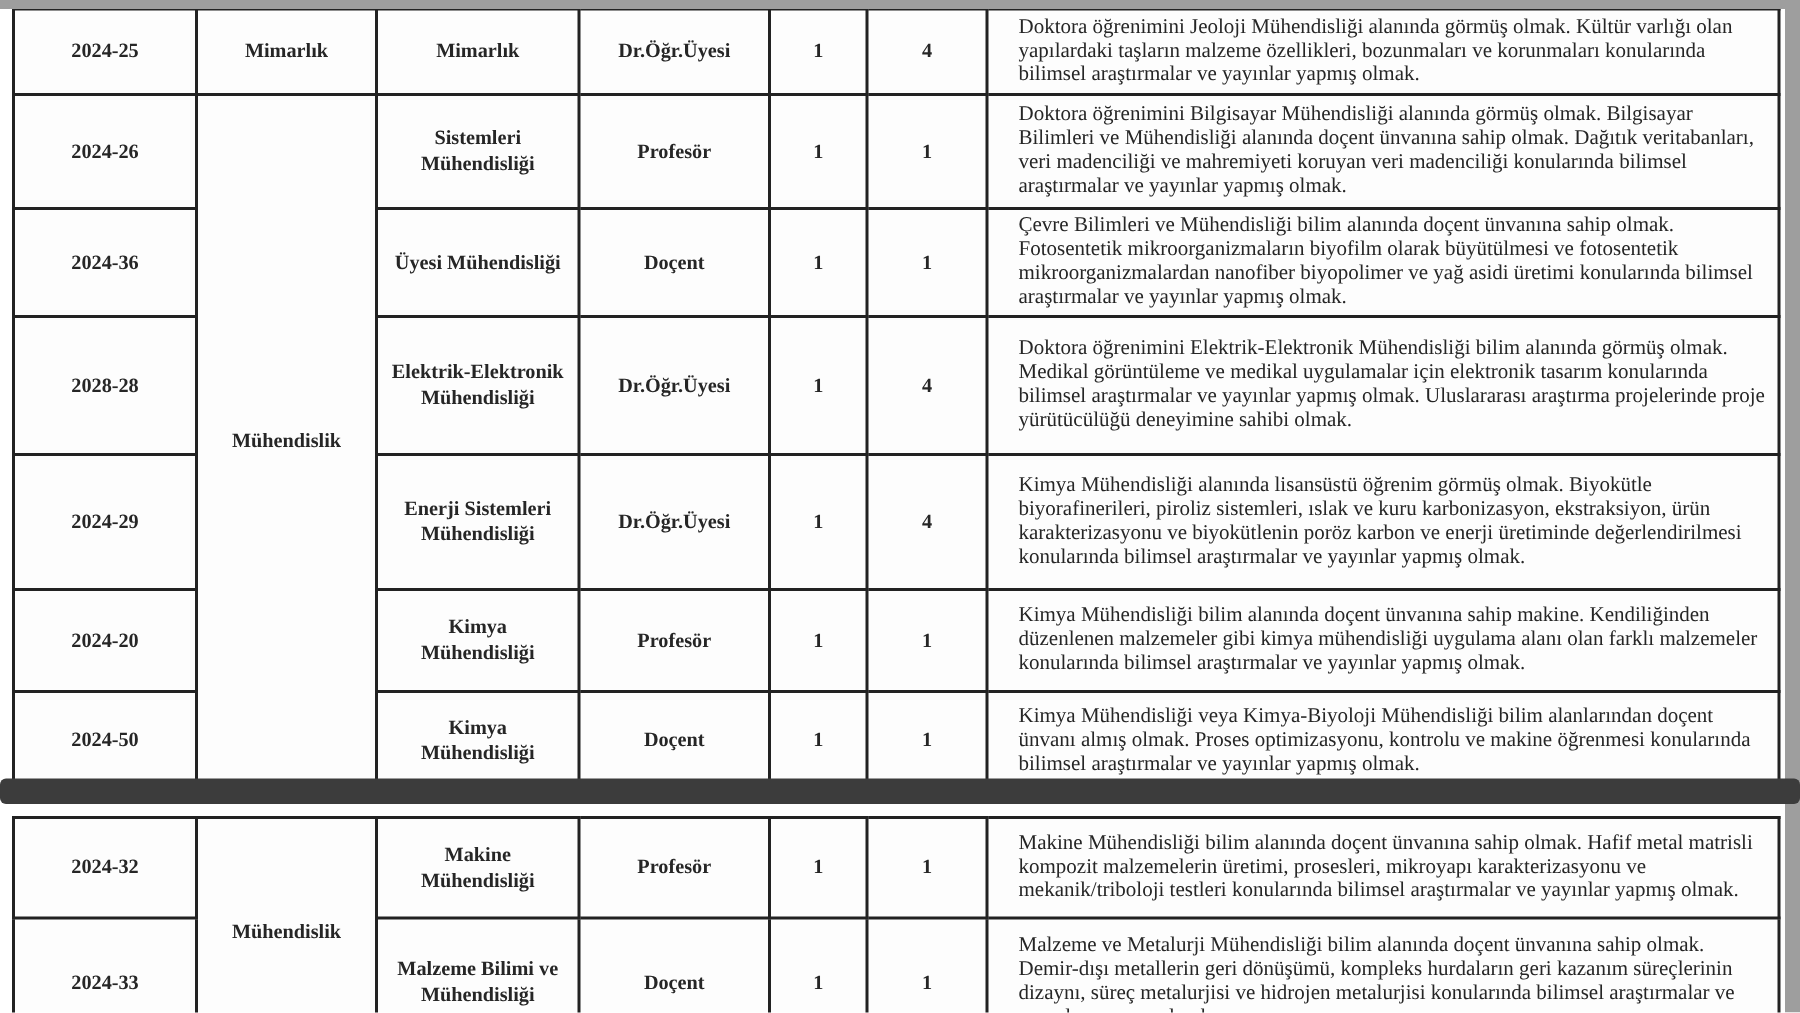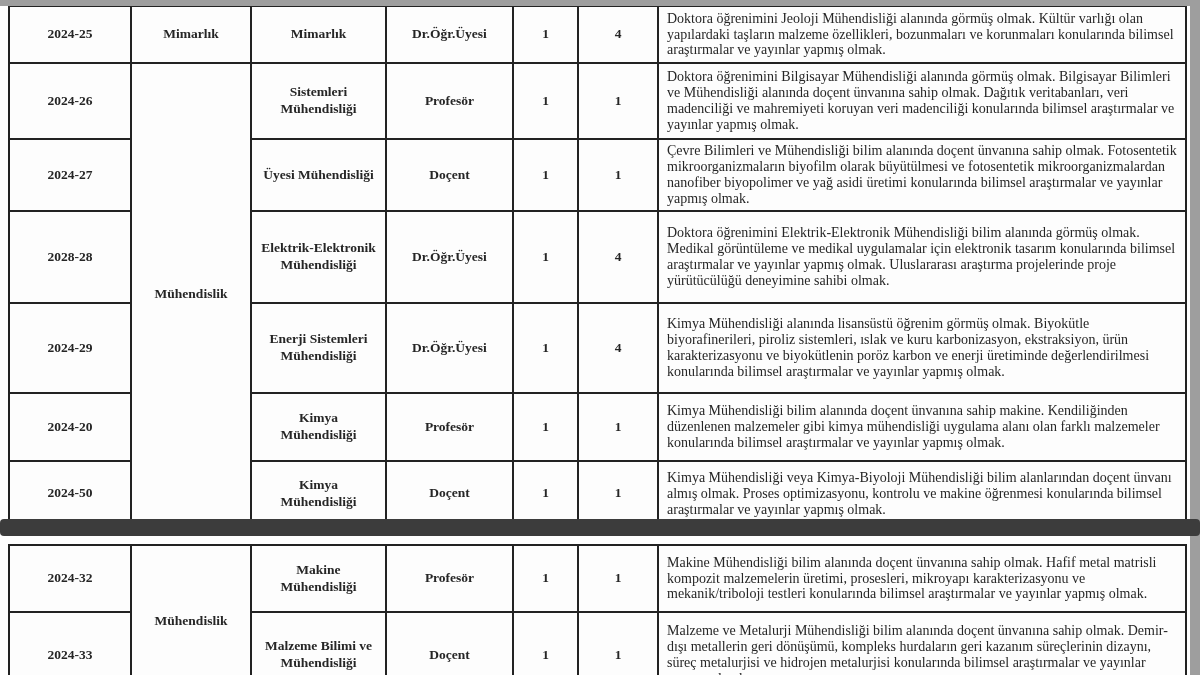--- a/index.html
+++ b/index.html
@@ -61,21 +61,21 @@
     font-weight: bold;
     font-size: 13.5px;
     line-height: 1.25;
     padding: 15px 8px;
   }
   td.c-desc {
     text-align: left;
     vertical-align: middle;
     font-size: 14px;
     line-height: 1.13;
-    padding: 2px 6px 2px 8px;
+    padding: 2px 6px 2px 20px;
   }
   
   #table1 tr:nth-child(1) { height: 57px; }
   #table1 tr:nth-child(2) { height: 76px; }
   #table1 tr:nth-child(3) { height: 72px; }
   #table1 tr:nth-child(4) { height: 92px; }
   #table1 tr:nth-child(5) { height: 90px; }
   #table1 tr:nth-child(6) { height: 68px; }
   #table1 tr:nth-child(7) { height: 58px; }
   #table2 tr:nth-child(1) { height: 67px; }
@@ -111,21 +111,21 @@
         <tr>
           <td class="c-code">2024-26</td>
           <td class="c-fac" rowspan="6">Mühendislik</td>
           <td class="c-dep">Sistemleri Mühendisliği</td>
           <td class="c-title">Profesör</td>
           <td class="c-n1">1</td>
           <td class="c-n2">1</td>
           <td class="c-desc">Doktora öğrenimini Bilgisayar Mühendisliği alanında görmüş olmak. Bilgisayar Bilimleri ve Mühendisliği alanında doçent ünvanına sahip olmak. Dağıtık veritabanları, veri madenciliği ve mahremiyeti koruyan veri madenciliği konularında bilimsel araştırmalar ve yayınlar yapmış olmak.</td>
         </tr>
         <tr>
-          <td class="c-code">2024-27</td>
+          <td class="c-code">2024-36</td>
           <td class="c-dep">Üyesi Mühendisliği</td>
           <td class="c-title">Doçent</td>
           <td class="c-n1">1</td>
           <td class="c-n2">1</td>
           <td class="c-desc">Çevre Bilimleri ve Mühendisliği bilim alanında doçent ünvanına sahip olmak. Fotosentetik mikroorganizmaların biyofilm olarak büyütülmesi ve fotosentetik mikroorganizmalardan nanofiber biyopolimer ve yağ asidi üretimi konularında bilimsel araştırmalar ve yayınlar yapmış olmak.</td>
         </tr>
         <tr>
           <td class="c-code">2028-28</td>
           <td class="c-dep">Elektrik-Elektronik Mühendisliği</td>
           <td class="c-title">Dr.Öğr.Üyesi</td>

